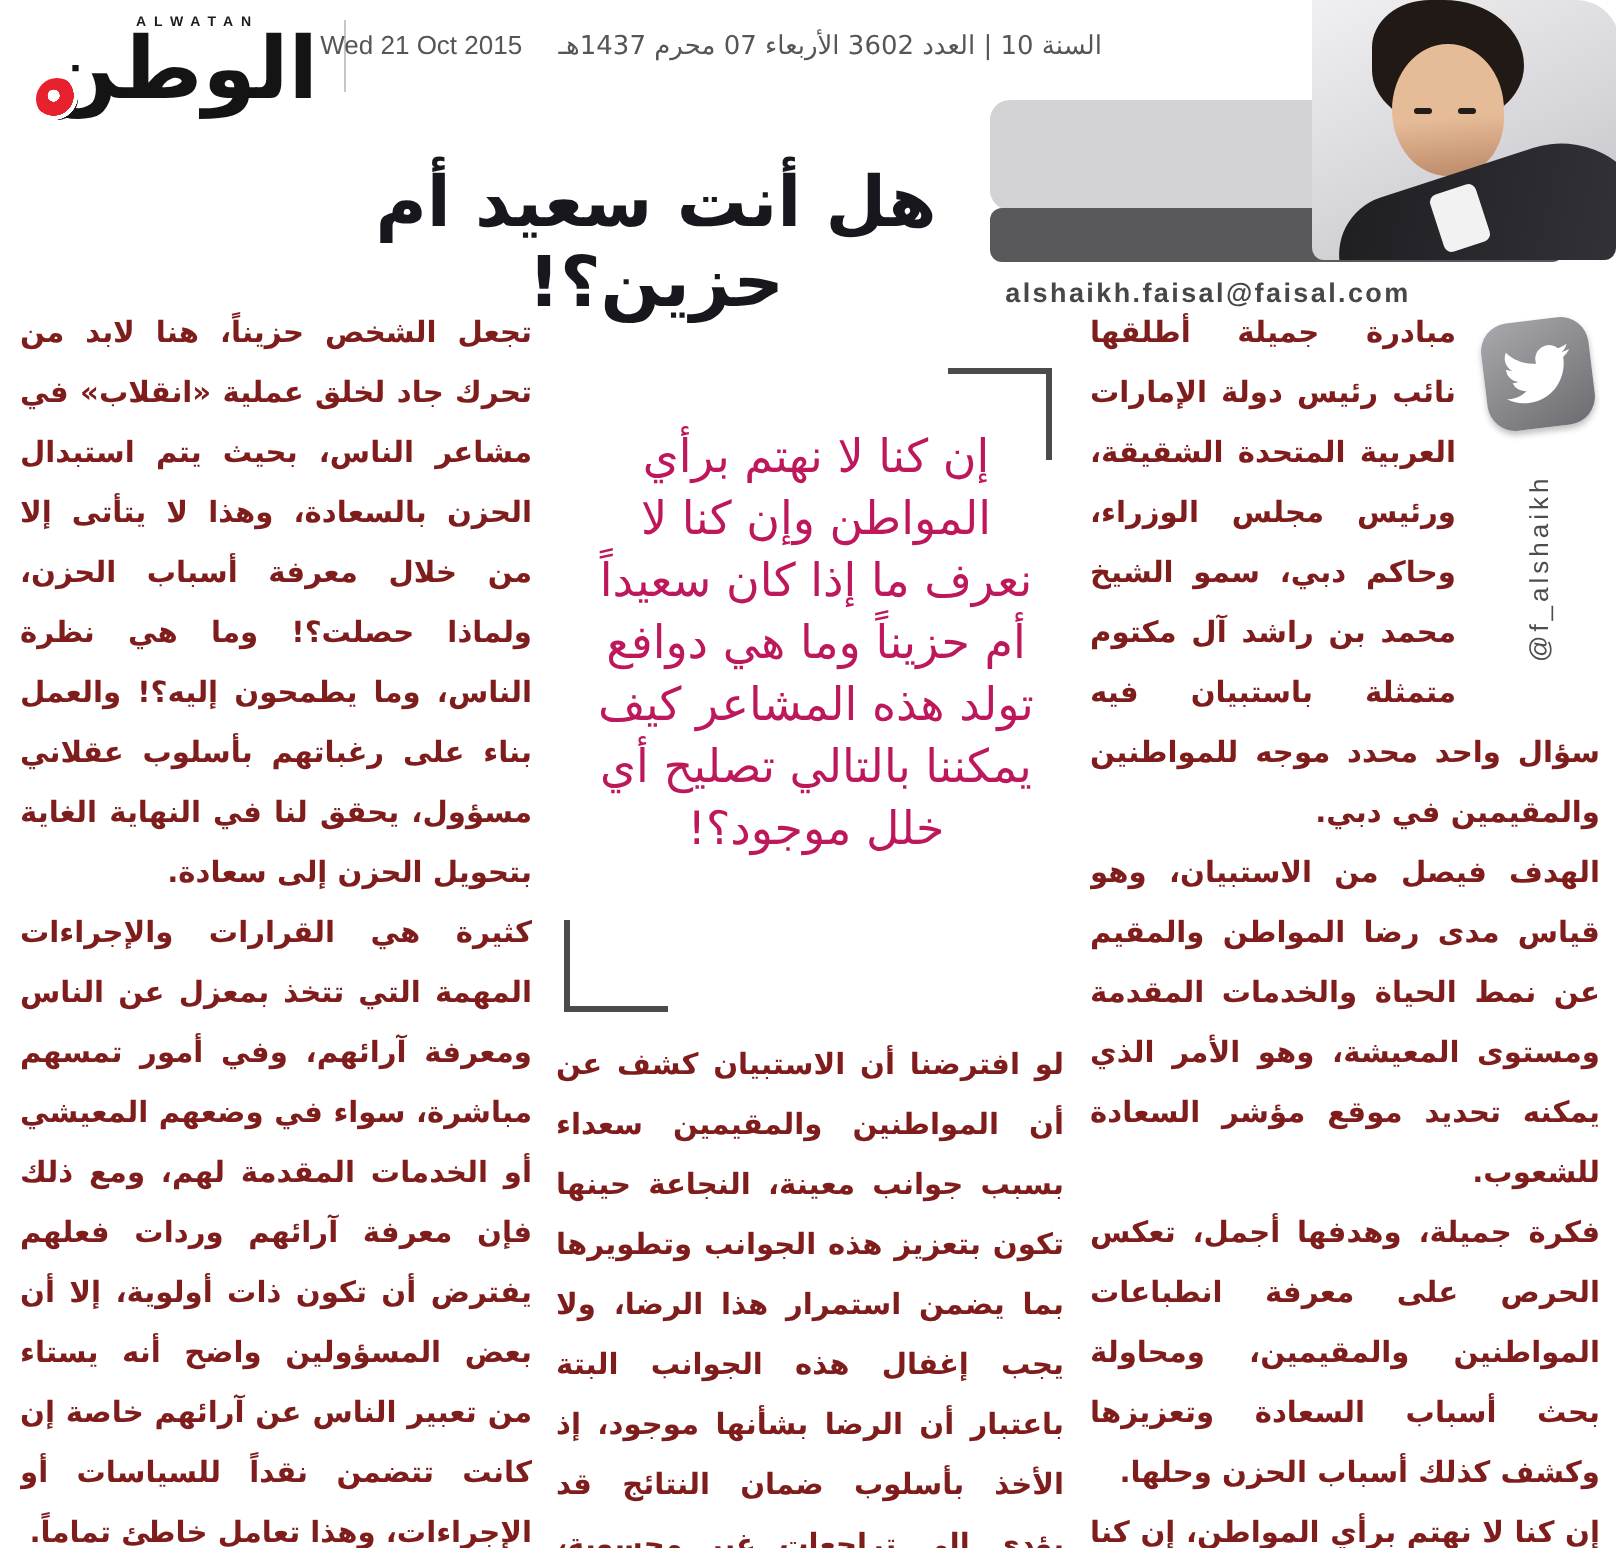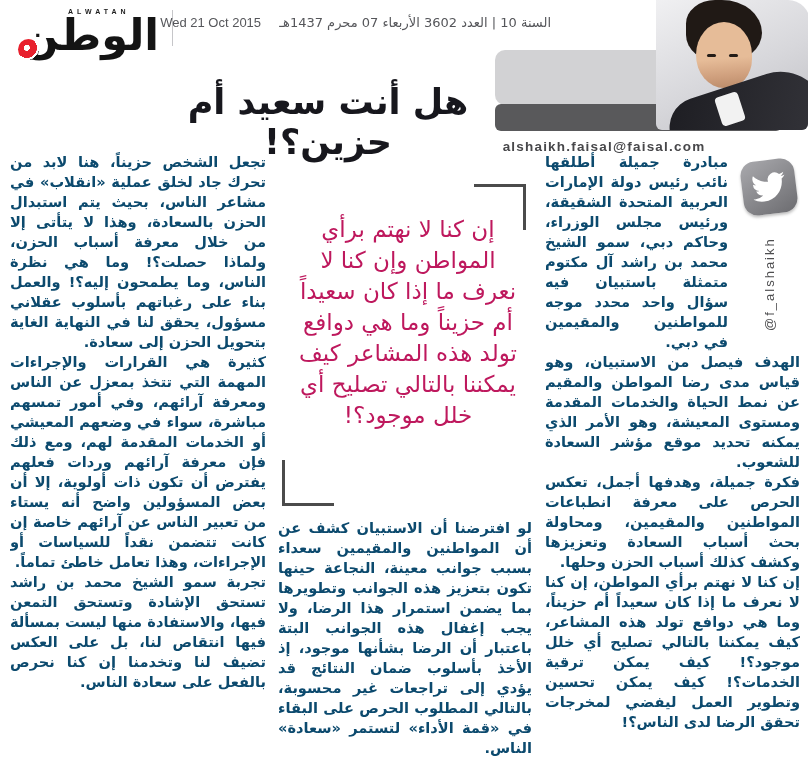--- a/index.html
+++ b/index.html
@@ -40,21 +40,21 @@
   .shirt { position:absolute; bottom:6px; right:66px; width:24px; height:30px; background:#f2f2f2;
     transform:rotate(-18deg); border-radius:4px; }
   
   .title { position:absolute; top:82px; left:126px; width:404px; text-align:center;
     font-size:35px; font-weight:800; color:#17171d; letter-spacing:0; }
   
   .col { position:absolute; top:152px; height:622px; overflow:hidden; }
   .col-right { right:10px; width:255px; }
   .col-mid { left:278px; width:254px; }
   .col-left { left:10px; width:256px; }
-  .col p { margin:0; font-size:14.6px; line-height:20px; font-weight:700; color:#0c4a6e;
+  .col p { margin:0; font-size:14.6px; line-height:30px; font-weight:700; color:#7f1d1d;
     text-align:justify; }
   
   .tw-badge { float:right; width:62px; margin:8px 0 6px 10px; text-align:center; direction:ltr; }
   .tw-icon { width:54px; height:54px; margin:0 auto; border-radius:14px;
     background:linear-gradient(150deg,#a9a9ad,#6c6c70); transform:rotate(-7deg);
     display:flex; align-items:center; justify-content:center; box-shadow:0 2px 3px rgba(0,0,0,.25); cursor:pointer; }
   .tw-icon svg { width:34px; height:34px; fill:#ffffff; }
   .tw-handle { margin:12px auto 0; writing-mode:vertical-rl; transform:rotate(180deg); height:116px;
     font-family:"Liberation Sans", sans-serif; font-size:13px; letter-spacing:2px; color:#4e4e50; }
   

